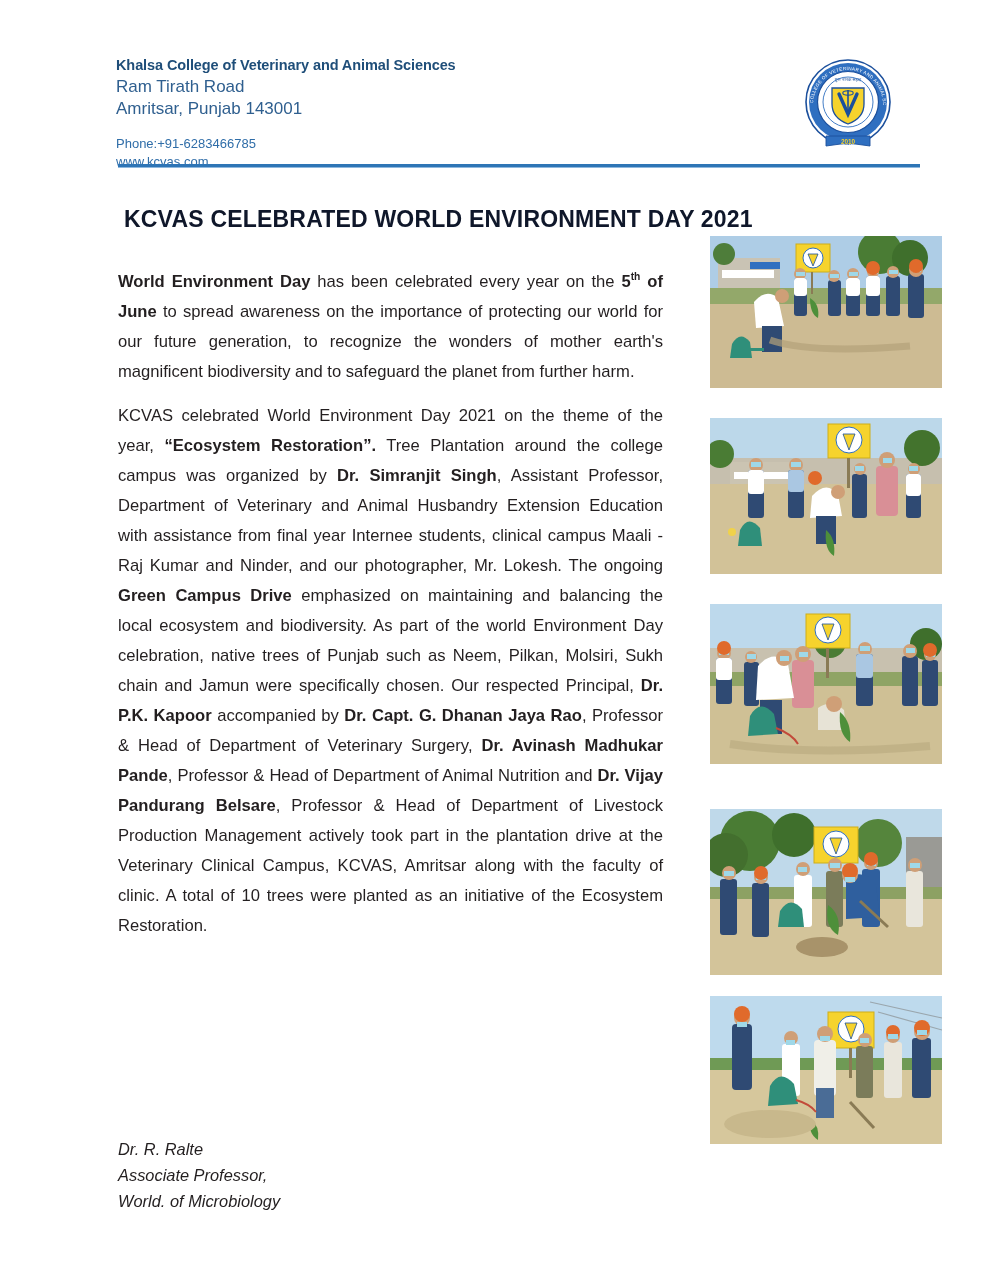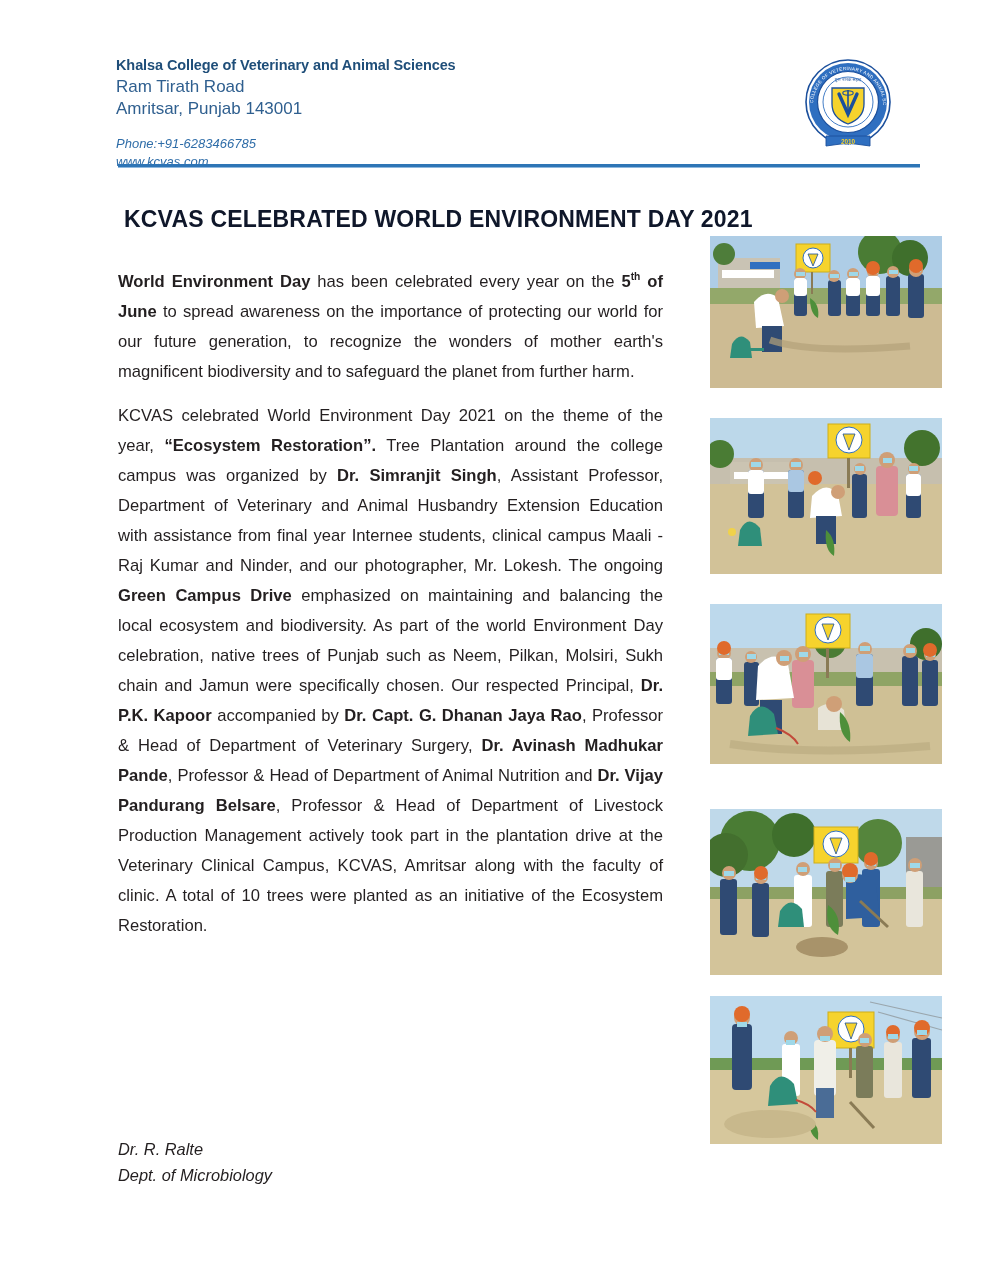--- a/index.html
+++ b/index.html
@@ -36,21 +36,20 @@
     line-height: 1.35;
   }
   .address-line {
     font-size: 17px;
     color: #2f5f8f;
     line-height: 1.32;
     font-weight: normal;
   }
   .contact-block {
     margin-top: 15px;
-    font-style: italic;
   }
   .contact-line {
     font-size: 13px;
     color: #2f6da8;
     line-height: 1.32;
   }
 
   
   .logo-wrap {
     position: absolute;
@@ -194,21 +193,22 @@
   <div class="body-col">
 
     <p class="para"><b>World Environment Day</b><span> has been celebrated every year on the </span><b><span>5</span><sup>th</sup><span> of June</span></b><span> to spread awareness on the importance of protecting our world for our future generation, to recognize the wonders of mother earth's magnificent biodiversity and to safeguard the planet from further harm.</span></p>
 
     <p class="para"><span>KCVAS celebrated World Environment Day 2021 on the theme of the year, </span><b>“Ecosystem Restoration”.</b><span> Tree Plantation around the college campus was organized by </span><b>Dr. Simranjit Singh</b><span>, Assistant Professor, Department of Veterinary and Animal Husbandry Extension Education with assistance from final year Internee students, clinical campus Maali - Raj Kumar and Ninder, and our photographer, Mr. Lokesh. The ongoing </span><b>Green Campus Drive</b><span> emphasized on maintaining and balancing the local ecosystem and biodiversity. As part of the world Environment Day celebration, native trees of Punjab such as Neem, Pilkan, Molsiri, Sukh chain and Jamun were specifically chosen. Our respected Principal, </span><b>Dr. P.K. Kapoor</b><span> accompanied by </span><b>Dr. Capt. G. Dhanan Jaya Rao</b><span>, Professor &amp; Head of Department of Veterinary Surgery, </span><b>Dr. Avinash Madhukar Pande</b><span>, Professor &amp; Head of Department of Animal Nutrition and </span><b>Dr. Vijay Pandurang Belsare</b><span>, Professor &amp; Head of Department of Livestock Production Management actively took part in the plantation drive at the Veterinary Clinical Campus, KCVAS, Amritsar along with the faculty of clinic. A total of 10 trees were planted as an initiative of the Ecosystem Restoration.</span></p>
 
   </div>
 
   <div class="signature">
     <div class="sig-line">Dr. R. Ralte</div>
-    <div class="sig-line">Dept. of Microbiology</div>
+    <div class="sig-line">Associate Professor,</div>
+    <div class="sig-line">World. of Microbiology</div>
   </div>
 
   <div class="photo" id="photo-1">
     <svg viewBox="0 0 232 152" preserveAspectRatio="none" xmlns="http://www.w3.org/2000/svg">
       <rect width="232" height="152" fill="#b9d4e8"></rect>
       <rect x="0" y="0" width="232" height="52" fill="#aecde6"></rect>
       <rect x="8" y="22" width="62" height="32" fill="#c9c3b4"></rect>
       <rect x="12" y="34" width="52" height="8" fill="#ffffff"></rect>
       <rect x="40" y="26" width="30" height="7" fill="#2f6fc0"></rect>
       <circle cx="14" cy="18" r="11" fill="#4e7d3a"></circle>

